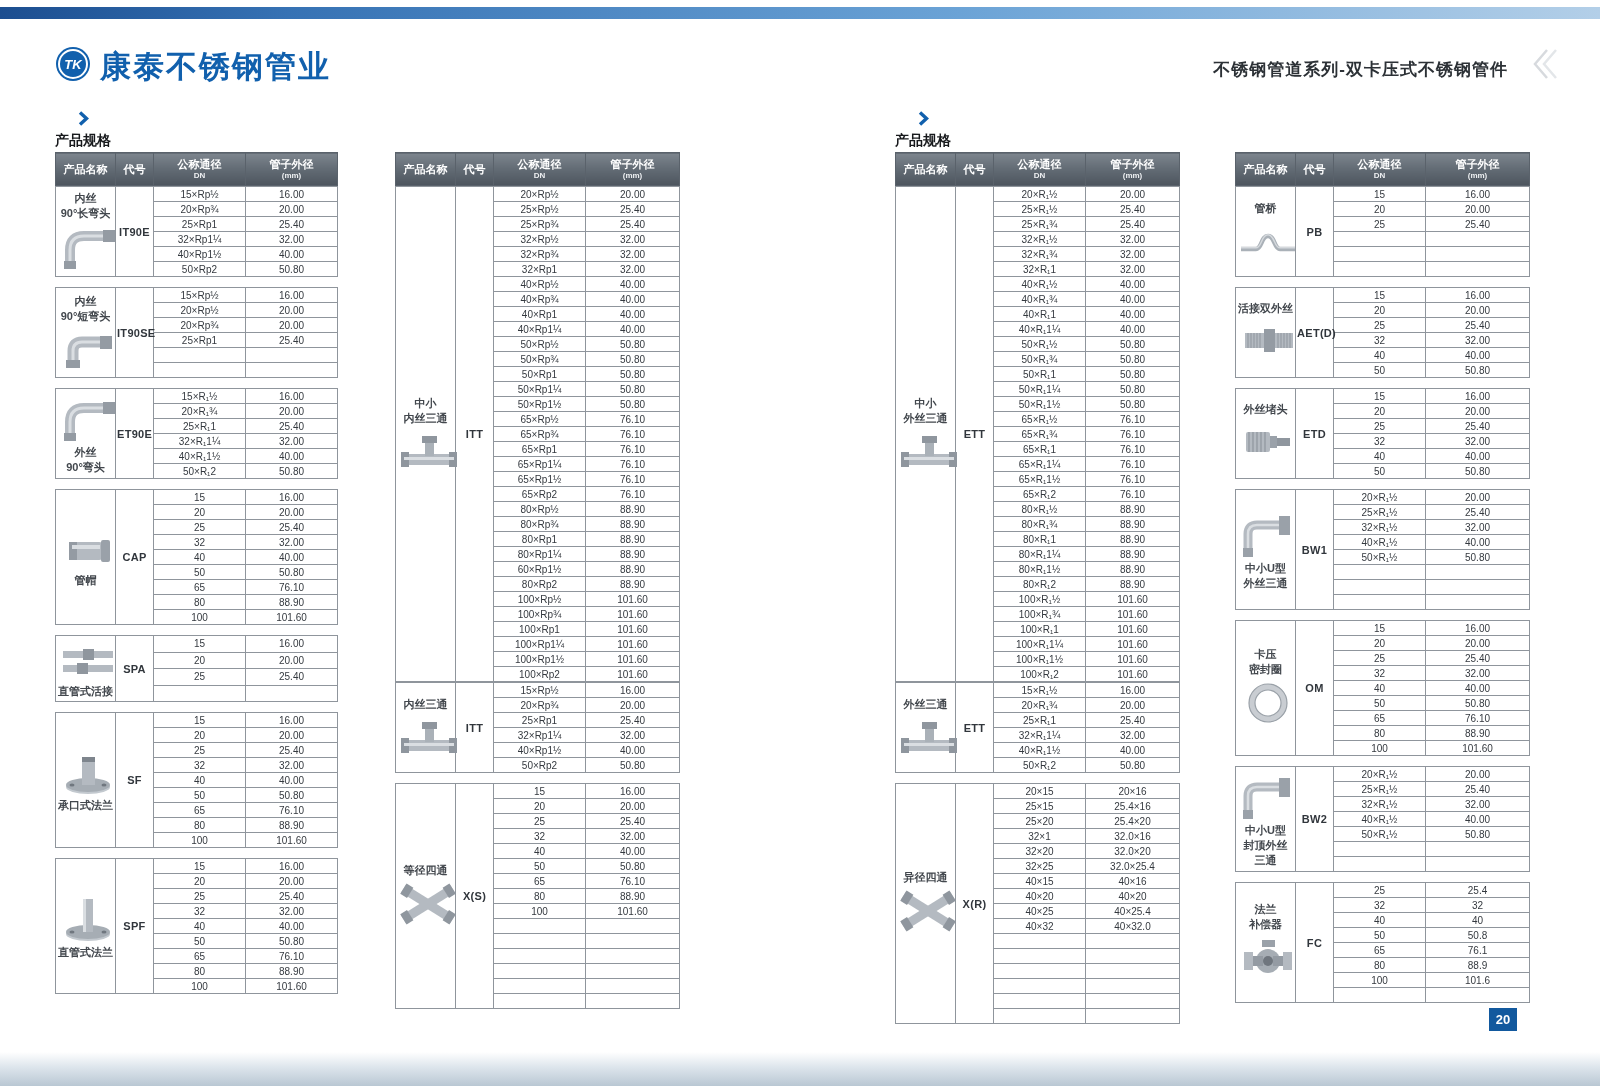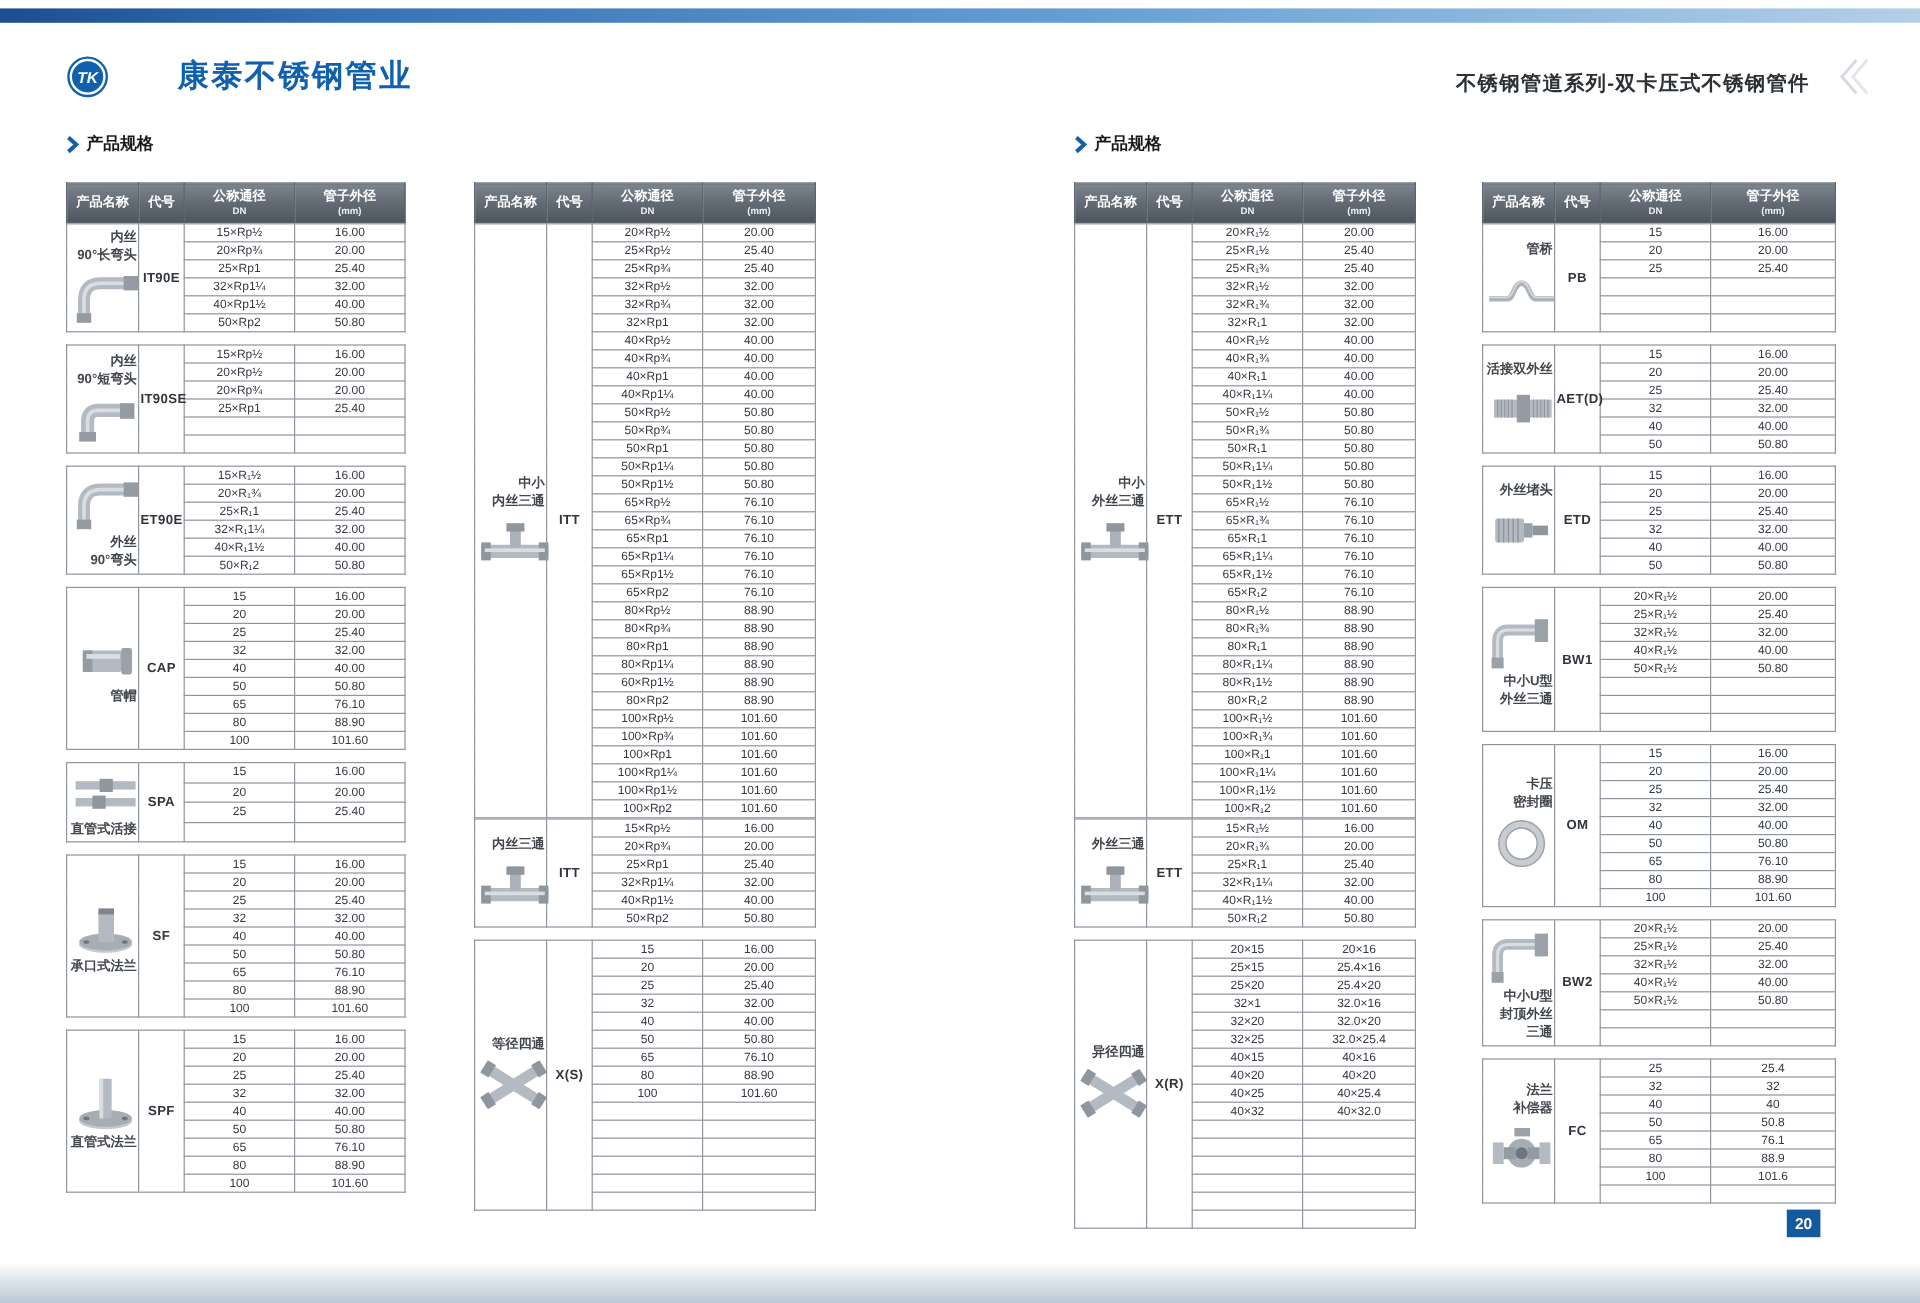--- a/index.html
+++ b/index.html
@@ -7,46 +7,46 @@
   body{
     width:1600px;height:1086px;position:relative;background:#ffffff;overflow:hidden;
     font-family:"Liberation Sans","DejaVu Sans",sans-serif;
   }
   .top-band{position:absolute;top:7px;left:0;width:100%;height:12px;
     background:linear-gradient(90deg,#1c4e90 0%,#3672b4 18%,#6ba3d6 60%,#b3cfe8 100%);}
   .bottom-band{position:absolute;bottom:0;left:0;width:100%;height:34px;
     background:linear-gradient(180deg,#ffffff 0%,#dde5ec 45%,#b9c7d3 100%);}
 
   .brand{position:absolute;top:46px;left:55px;display:flex;gap:9px;}
-  .brand-name{font-size:26px;font-weight:bold;color:#1160ad;letter-spacing:2px;margin-left:48px;}
+  .brand-name{font-size:31px;font-weight:bold;color:#1160ad;letter-spacing:2px;}
 
   .series-title{position:absolute;top:58px;right:92px;font-size:17px;font-weight:bold;color:#2c3136;letter-spacing:1px;}
   .series-chevron{position:absolute;top:48px;right:42px;}
 
   .section-title{position:absolute;top:111px;display:flex;align-items:center;gap:6px;
-    font-size:14px;font-weight:bold;color:#17191c;}
+    font-size:14px;font-weight:bold;color:#17191c;flex-direction:column;}
   .section-title.left{left:55px;}
   .section-title.right{left:895px;}
 
   .speccol{position:absolute;top:152px;}
   #col-0-0{left:55px;width:283px;}
   #col-0-1{left:395px;width:285px;}
   #col-1-0{left:895px;width:285px;}
   #col-1-1{left:1235px;width:295px;}
 
   table.spec{width:100%;border-collapse:collapse;table-layout:fixed;margin:0 0 10px 0;background:#fff;}
   table.spec.head{margin-bottom:0;}
   table.spec td{border:1px solid #8f959c;}
   table.spec th{border:1px solid #5a626b;}
   .hcell{height:33px;text-align:center;vertical-align:middle;padding:2px 0;
     background:linear-gradient(180deg,#7d858e 0%,#646d76 45%,#4d555e 100%);color:#fff;}
   .hmain{font-size:11px;font-weight:bold;line-height:13px;}
   .hsub{font-size:8px;line-height:9px;font-weight:bold;color:#eef0f2;}
   .dn,.od{height:15px;font-size:10px;text-align:center;color:#34393f;padding:0 2px;white-space:nowrap;}
-  .pcell{text-align:right;vertical-align:middle;padding:2px 1px;}
+  .pcell{text-align:center;vertical-align:middle;padding:2px 1px;}
   .pname{font-size:11px;font-weight:bold;color:#42474d;line-height:15px;white-space:nowrap;}
   .ccell{text-align:center;font-size:11px;font-weight:bold;color:#31363c;letter-spacing:0.3px;}
   .picon svg{display:block;margin:3px auto;}
 
   .page-badge{position:absolute;width:28px;height:23px;background:#12599e;color:#fff;
     font-size:13px;font-weight:bold;display:flex;align-items:center;justify-content:center;}
   .page-badge.left{left:55px;top:1008px;margin-top:48px;}
   .page-badge.right{left:1489px;top:1008px;}
 </style>
 </head>

